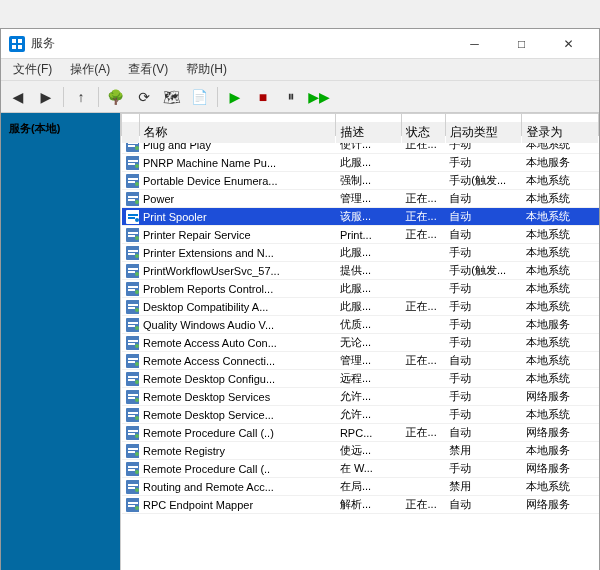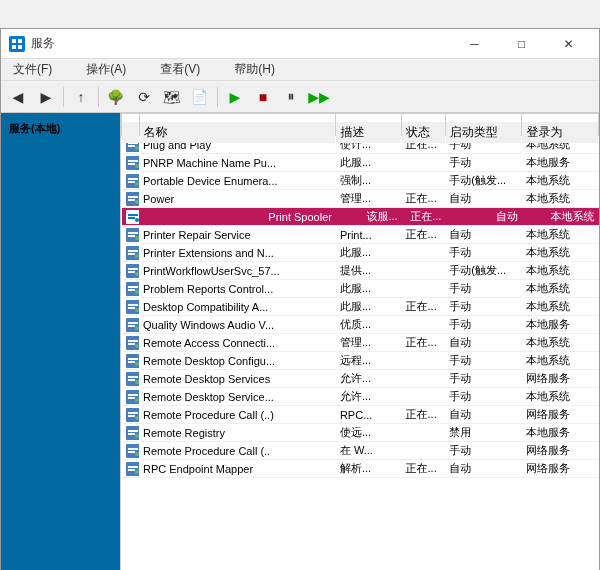--- a/index.html
+++ b/index.html
@@ -65,21 +65,21 @@
       justify-content: center;
       color: #333;
     }
     .menu-bar {
       background: #f0f0f0;
       height: 22px;
       display: flex;
       align-items: center;
       padding: 0 4px;
       border-bottom: 1px solid #ddd;
-      gap: 18px;
+      gap: 2px;
     }
     .menu-item {
       padding: 2px 8px;
       cursor: pointer;
       font-size: 12px;
       color: #333;
     }
     .toolbar {
       background: #f0f0f0;
       height: 32px;
@@ -146,21 +146,21 @@
       border: 1px solid #d0d0d0;
       padding: 2px 4px;
       text-align: left;
       font-weight: normal;
       position: sticky;
       top: 8px;
       white-space: nowrap;
       font-size: 12px;
     }
     tbody tr { cursor: pointer; }
-    tbody tr.selected { background: #be185d; color: white; text-align: right; }
+    tbody tr.selected { background: #1d4ed8; color: white; }
     tbody tr.selected td { color: white; }
     tbody td {
       padding: 1px 4px;
       border-bottom: 1px solid #f0f0f0;
       white-space: nowrap;
       overflow: hidden;
       max-width: 0;
       font-size: 11px;
     }
     .col-name { width: 180px; max-width: 180px; }
@@ -403,20 +403,33 @@
                 <td class="col-start">手动</td>
                 <td class="col-login">本地服务</td>
               </tr>
               <tr>
                 <td><svg width="14" height="14" viewBox="0 0 14 14" style="vertical-align:middle;">
       <rect x="0" y="0" width="14" height="14" rx="1" fill="#4a7dbd"></rect>
       <rect x="2" y="4" width="10" height="2" fill="white"></rect>
       <rect x="2" y="7" width="7" height="2" fill="white"></rect>
       <circle cx="11" cy="10" r="2" fill="#5cb85c"></circle>
     </svg></td>
+                <td class="col-name">Remote Access Auto Con...</td>
+                <td class="col-desc">无论...</td>
+                <td class="col-status"></td>
+                <td class="col-start">手动</td>
+                <td class="col-login">本地系统</td>
+              </tr>
+              <tr>
+                <td><svg width="14" height="14" viewBox="0 0 14 14" style="vertical-align:middle;">
+      <rect x="0" y="0" width="14" height="14" rx="1" fill="#4a7dbd"></rect>
+      <rect x="2" y="4" width="10" height="2" fill="white"></rect>
+      <rect x="2" y="7" width="7" height="2" fill="white"></rect>
+      <circle cx="11" cy="10" r="2" fill="#5cb85c"></circle>
+    </svg></td>
                 <td class="col-name">Remote Access Connecti...</td>
                 <td class="col-desc">管理...</td>
                 <td class="col-status">正在...</td>
                 <td class="col-start">自动</td>
                 <td class="col-login">本地系统</td>
               </tr>
               <tr>
                 <td><svg width="14" height="14" viewBox="0 0 14 14" style="vertical-align:middle;">
       <rect x="0" y="0" width="14" height="14" rx="1" fill="#4a7dbd"></rect>
       <rect x="2" y="4" width="10" height="2" fill="white"></rect>
@@ -486,20 +499,33 @@
       <rect x="0" y="0" width="14" height="14" rx="1" fill="#4a7dbd"></rect>
       <rect x="2" y="4" width="10" height="2" fill="white"></rect>
       <rect x="2" y="7" width="7" height="2" fill="white"></rect>
       <circle cx="11" cy="10" r="2" fill="#5cb85c"></circle>
     </svg></td>
                 <td class="col-name">Remote Procedure Call (..</td>
                 <td class="col-desc">在 W...</td>
                 <td class="col-status"></td>
                 <td class="col-start">手动</td>
                 <td class="col-login">网络服务</td>
+              </tr>
+              <tr>
+                <td><svg width="14" height="14" viewBox="0 0 14 14" style="vertical-align:middle;">
+      <rect x="0" y="0" width="14" height="14" rx="1" fill="#4a7dbd"></rect>
+      <rect x="2" y="4" width="10" height="2" fill="white"></rect>
+      <rect x="2" y="7" width="7" height="2" fill="white"></rect>
+      <circle cx="11" cy="10" r="2" fill="#5cb85c"></circle>
+    </svg></td>
+                <td class="col-name">Routing and Remote Acc...</td>
+                <td class="col-desc">在局...</td>
+                <td class="col-status"></td>
+                <td class="col-start">禁用</td>
+                <td class="col-login">本地系统</td>
               </tr>
               <tr>
                 <td><svg width="14" height="14" viewBox="0 0 14 14" style="vertical-align:middle;">
       <rect x="0" y="0" width="14" height="14" rx="1" fill="#4a7dbd"></rect>
       <rect x="2" y="4" width="10" height="2" fill="white"></rect>
       <rect x="2" y="7" width="7" height="2" fill="white"></rect>
       <circle cx="11" cy="10" r="2" fill="#5cb85c"></circle>
     </svg></td>
                 <td class="col-name">RPC Endpoint Mapper</td>
                 <td class="col-desc">解析...</td>

